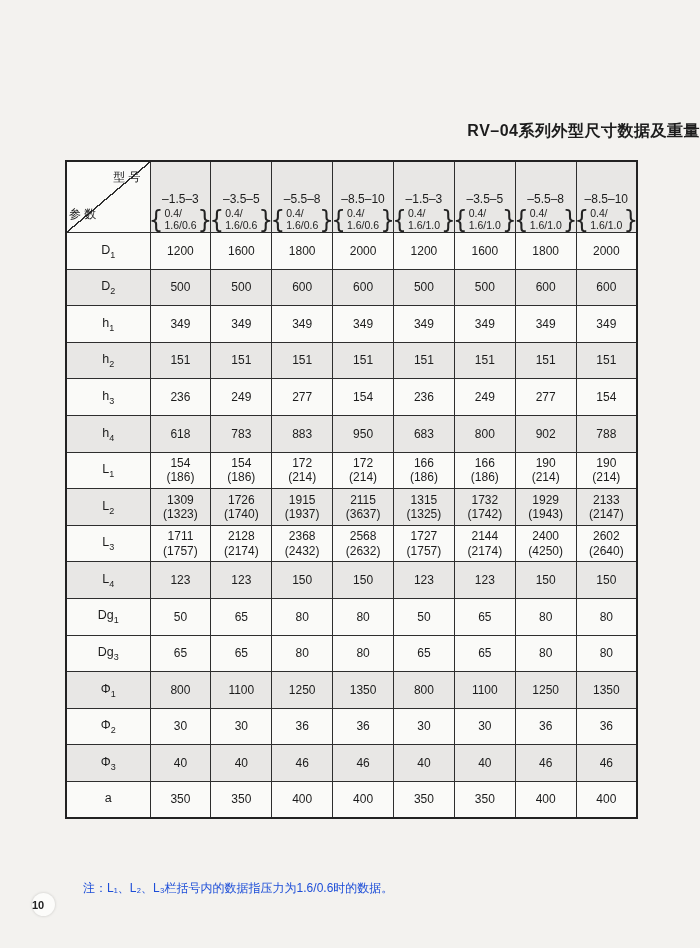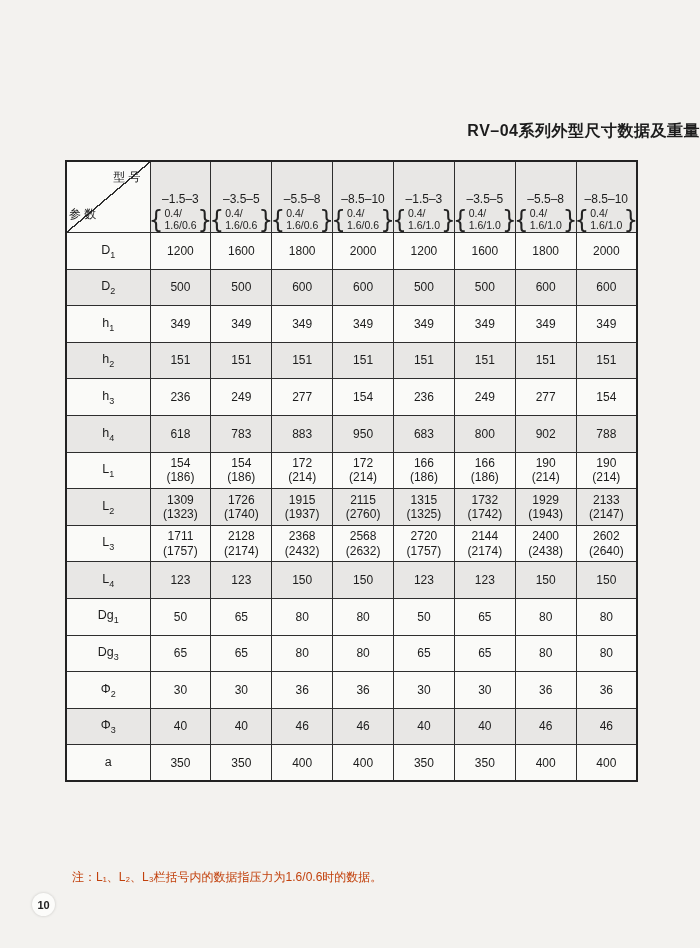--- a/index.html
+++ b/index.html
@@ -55,28 +55,28 @@
     text-align:center;vertical-align:middle;
   }
   tbody td{
     text-align:center;vertical-align:middle;
     font-size:12px;line-height:1.2;white-space:pre-line;
     background:#fafaf8;
   }
   tbody tr.shaded th,tbody tr.shaded td{background:#e8e7e5;}
   sub{font-size:9px;}
   .note{
-    position:absolute;top:864px;left:67px;margin:5px;
-    font-size:12px;color:#c2410c;
+    position:absolute;top:864px;left:67px;margin:16px;
+    font-size:12px;color:#1d4ed8;
   }
   .pageno{
     position:absolute;left:32px;top:893px;width:23px;height:23px;
     border-radius:50%;background:#fcfcfa;
     box-shadow:0 0 3px rgba(0,0,0,0.18);
-    display:flex;align-items:center;justify-content:center;
+    display:flex;align-items:center;justify-content:flex-start;
     font-size:11px;font-weight:bold;color:#222;
   }
 </style>
 </head>
 <body>
 
 <div class="page">
 
   <h1 class="title">RV–04系列外型尺寸数据及重量</h1>
 
@@ -276,46 +276,46 @@
         </tr>
         <tr class="shaded">
           <th><span>L</span><sub>2</sub></th>
           <td>1309
 (1323)</td>
           <td>1726
 (1740)</td>
           <td>1915
 (1937)</td>
           <td>2115
-(2760)</td>
+(3637)</td>
           <td>1315
 (1325)</td>
           <td>1732
 (1742)</td>
           <td>1929
 (1943)</td>
           <td>2133
 (2147)</td>
         </tr>
         <tr>
           <th><span>L</span><sub>3</sub></th>
           <td>1711
 (1757)</td>
           <td>2128
 (2174)</td>
           <td>2368
 (2432)</td>
           <td>2568
 (2632)</td>
-          <td>2720
+          <td>1727
 (1757)</td>
           <td>2144
 (2174)</td>
           <td>2400
-(2438)</td>
+(4250)</td>
           <td>2602
 (2640)</td>
         </tr>
         <tr class="shaded">
           <th><span>L</span><sub>4</sub></th>
           <td>123</td>
           <td>123</td>
           <td>150</td>
           <td>150</td>
           <td>123</td>
@@ -338,20 +338,31 @@
           <th><span>Dg</span><sub>3</sub></th>
           <td>65</td>
           <td>65</td>
           <td>80</td>
           <td>80</td>
           <td>65</td>
           <td>65</td>
           <td>80</td>
           <td>80</td>
         </tr>
+        <tr class="shaded">
+          <th><span>Φ</span><sub>1</sub></th>
+          <td>800</td>
+          <td>1100</td>
+          <td>1250</td>
+          <td>1350</td>
+          <td>800</td>
+          <td>1100</td>
+          <td>1250</td>
+          <td>1350</td>
+        </tr>
         <tr>
           <th><span>Φ</span><sub>2</sub></th>
           <td>30</td>
           <td>30</td>
           <td>36</td>
           <td>36</td>
           <td>30</td>
           <td>30</td>
           <td>36</td>
           <td>36</td>

